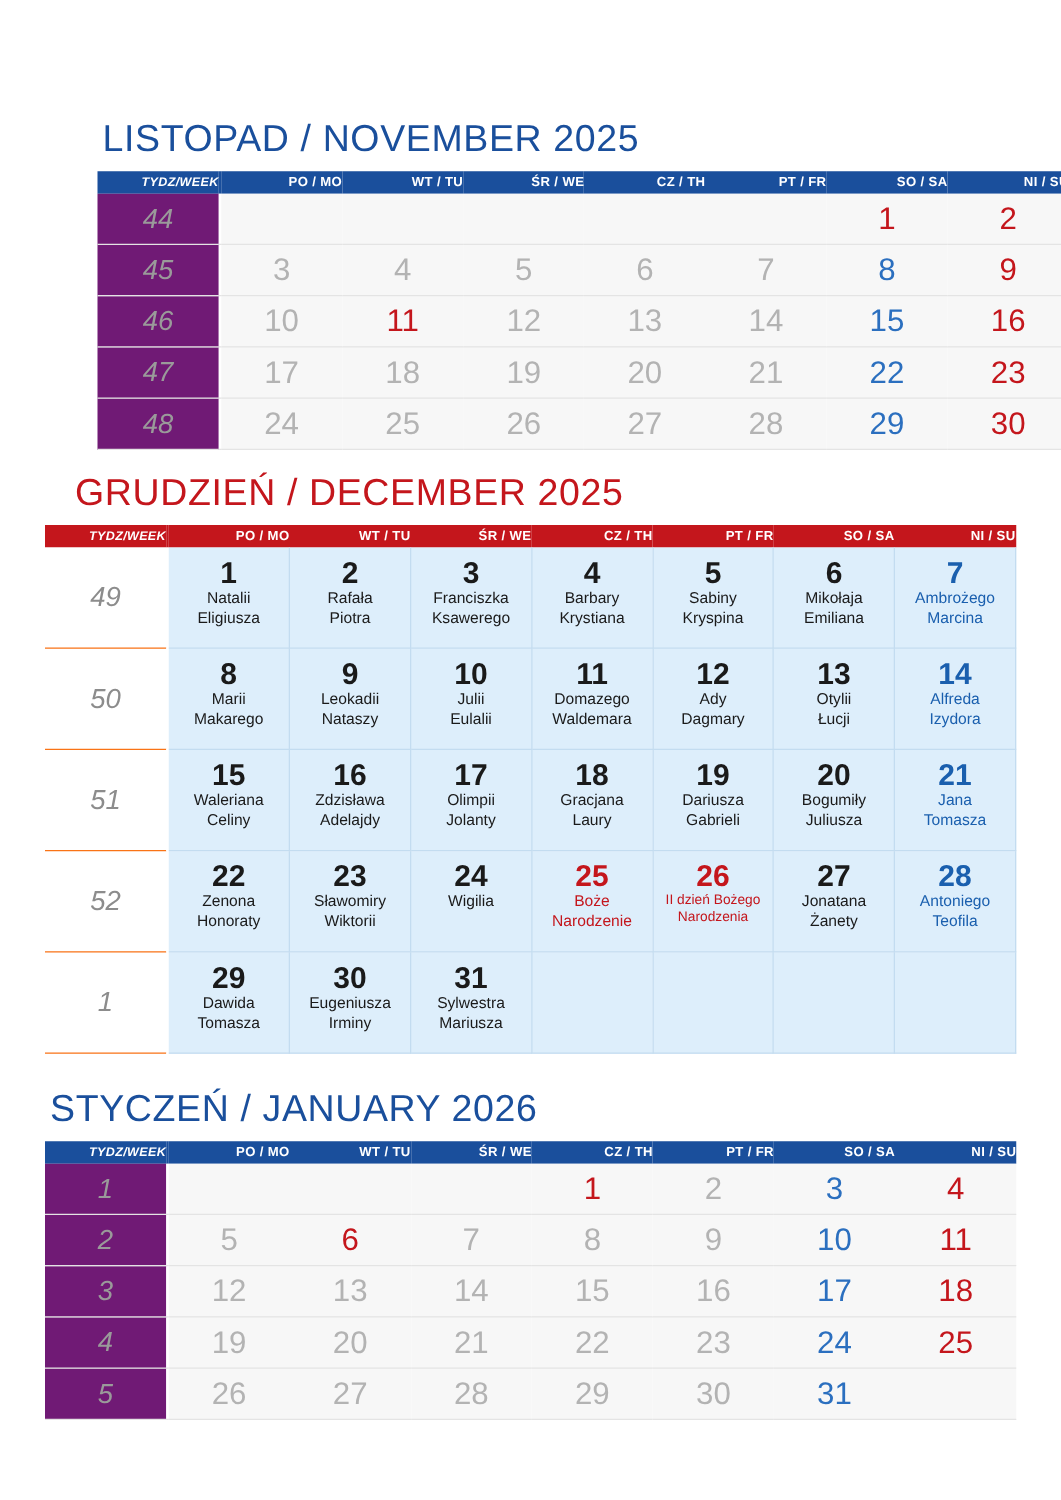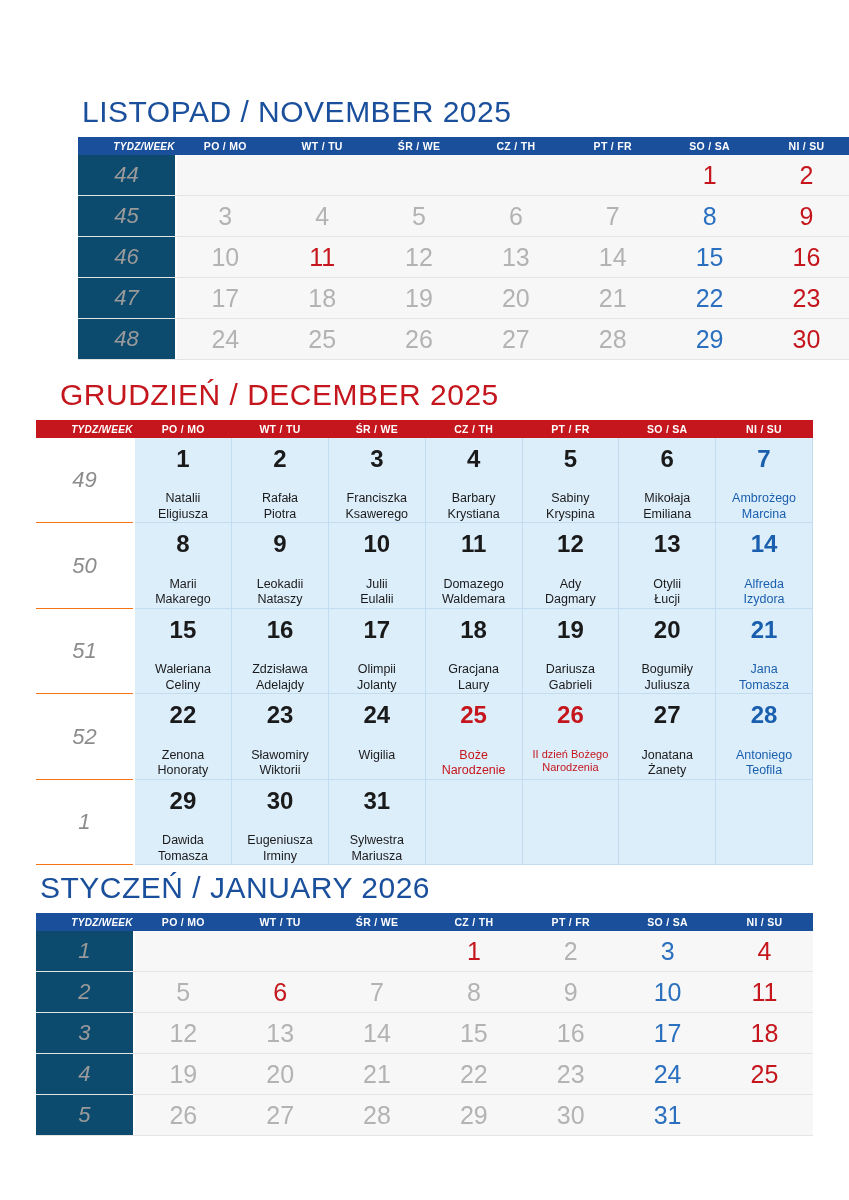--- a/index.html
+++ b/index.html
@@ -47,21 +47,21 @@
     padding: 0;
     margin: 0;
   }
 
   
   .hdr th {
     height: 18px;
     font-size: 10.5px;
     font-weight: bold;
     color: #ffffff;
-    text-align: center;
+    text-align: right;
     vertical-align: middle;
     letter-spacing: 0.3px;
   }
   .hdr-blue th { background: #1a4f9c; }
   .hdr-red  th { background: #c4161c; }
   .hdr th.wk {
     font-style: italic;
     font-size: 10px;
     text-align: right;
     padding-left: 10px;
@@ -75,21 +75,21 @@
     vertical-align: middle;
     font-size: 25px;
     color: #b3b3b3;
     border-bottom: 1px solid #e4e4e4;
     background: #f7f7f7;
   }
   .small td.wk {
     font-size: 22px;
     font-style: italic;
     color: #9a9a9a;
-    background: #0c4a6e;
+    background: #701a75;
     border-bottom: 1px solid #e4e4e4;
     text-align: center;
   }
   .small td.sat { color: #2b6fbf; }
   .small td.sun { color: #c4161c; }
   .small td.hol { color: #c4161c; }
   .small td.empty { background: #f7f7f7; }
   .small tr:last-child td { border-bottom: 1px solid #e4e4e4; }
   .small td.sepcell { background: #ffffff; border-bottom: 1px solid #e4e4e4; }
 
@@ -122,21 +122,21 @@
     font-weight: bold;
     color: #1a1a1a;
     margin-top: 8px;
     line-height: 1.05;
   }
   .big .names {
     display: block;
     font-size: 12.5px;
     color: #1a1a1a;
     line-height: 1.25;
-    margin-top: 20px;
+    margin-top: 0;
     padding: 0 3px;
   }
   .big td.blue .num, .big td.blue .names { color: #1a5fae; }
   .big td.red  .num, .big td.red  .names { color: #c4161c; }
   .big .names.small-names { font-size: 11px; }
   .big td.empty { background: #ddeefb; }
 
   
   col.c-wk { width: 96px; }
   col.c-sep { width: 2px; }

